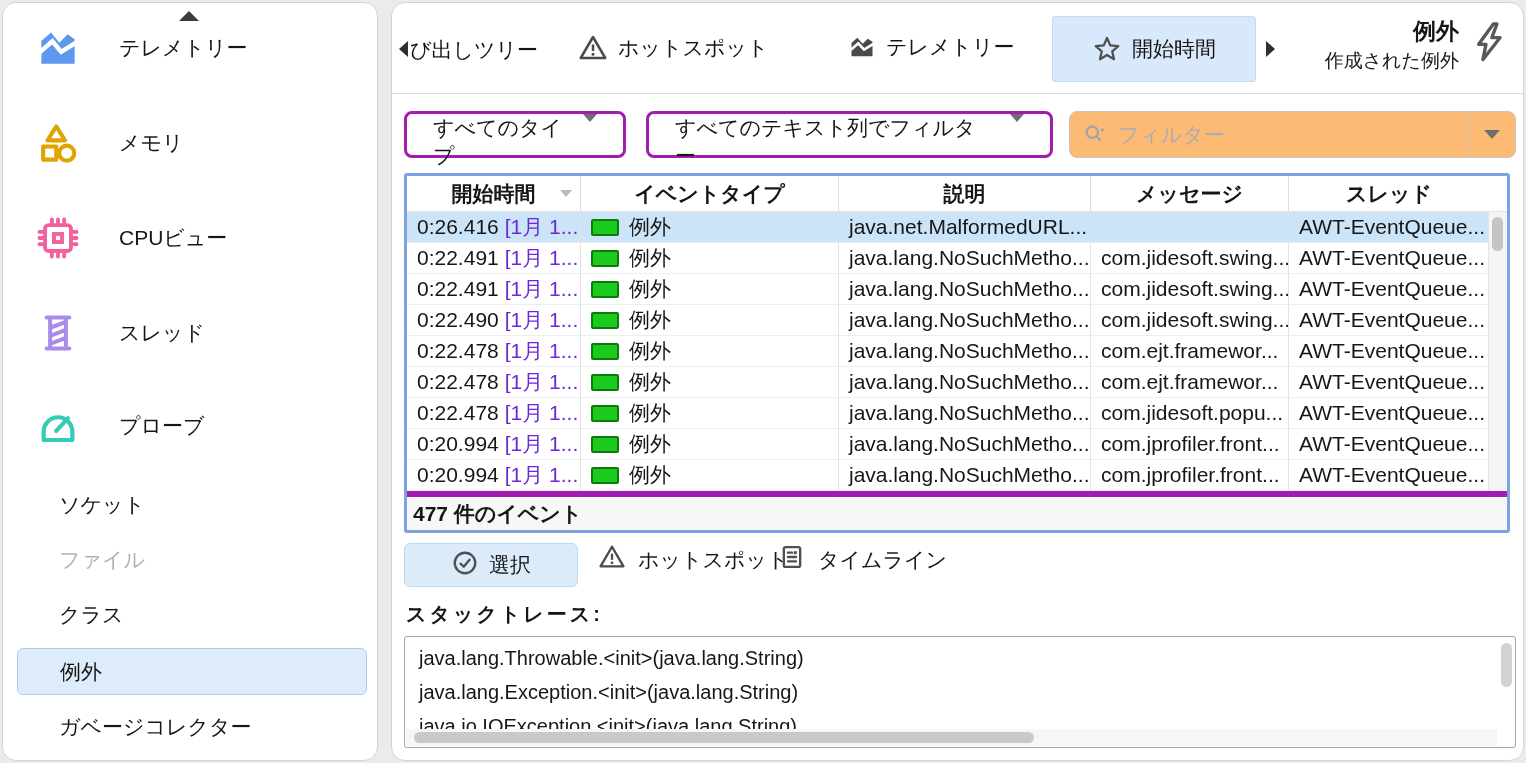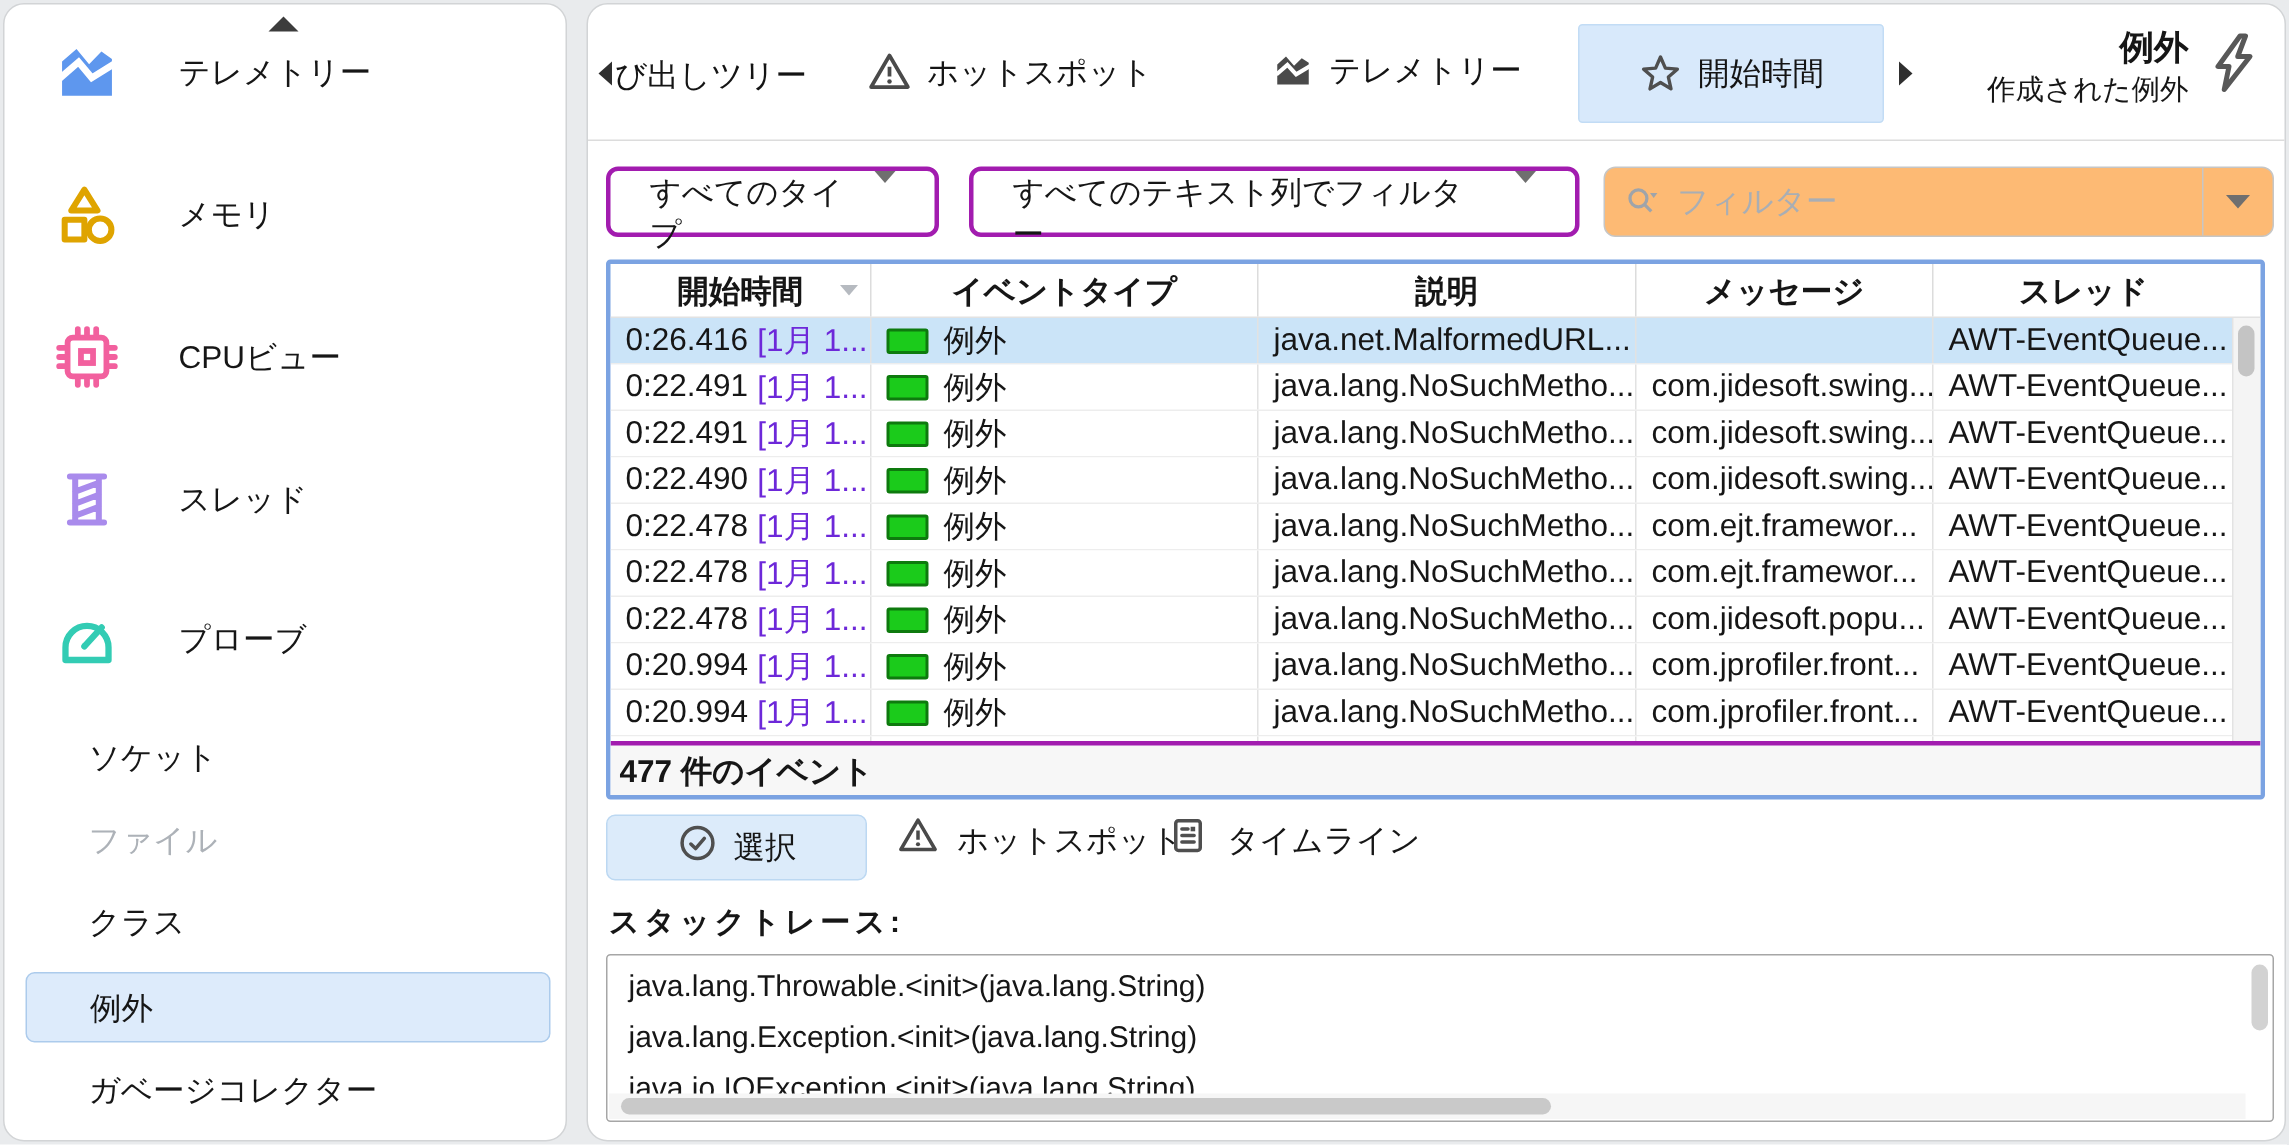--- a/index.html
+++ b/index.html
@@ -61,21 +61,21 @@
   .trow.sel{background:#cbe4f8;}
   .td{display:flex;align-items:center;font-size:21px;box-sizing:border-box;border-right:1px solid #e2e2e2;
       padding:0 10px;white-space:nowrap;overflow:hidden;}
   .c1{width:174px;}.c2{width:258px;}.c3{width:252px;}.c4{width:198px;}.c5{width:200px;border-right:none;}
   .c1.td{justify-content:flex-start;}
   .t-date{color:#6d28d9;margin-left:6px;}
   .swatch{width:24px;height:13px;background:#1bcb1b;border:2px solid #0e7a0e;border-radius:2px;margin-right:10px;flex:0 0 auto;}
   .sort{position:absolute;right:8px;top:14px;width:0;height:0;border-left:6px solid transparent;border-right:6px solid transparent;border-top:7px solid #b6bac0;}
   .vscroll{position:absolute;right:0;top:0;bottom:0;width:18px;background:#f4f4f4;border-left:1px solid #e3e3e3;}
   .vscroll .thumb{position:absolute;left:3px;top:5px;width:11px;height:34px;background:#c4c4c4;border-radius:6px;}
-  .tstatus{flex:0 0 auto;height:33px;background:#f7f7f7;border-top:3px solid #a21caf;display:flex;align-items:center;
+  .tstatus{flex:0 0 auto;height:33px;background:#f7f7f7;border-top:6px solid #a21caf;display:flex;align-items:center;
       font-weight:700;font-size:21px;padding-left:6px;}
 
   
   .subtab{position:absolute;top:540px;display:flex;align-items:center;gap:12px;font-size:21px;white-space:nowrap;}
   #subtab-selection{left:12px;width:174px;height:44px;background:#dcebfa;border:1px solid #bcd8f2;border-radius:6px;
       box-sizing:border-box;justify-content:center;gap:10px;}
 
   
   .st-label{position:absolute;left:14px;top:598px;font-size:20px;font-weight:700;letter-spacing:3px;}
   #stackbox{position:absolute;left:12px;top:633px;width:1112px;height:112px;background:#fff;border:1px solid #a6a6a6;border-radius:3px;

